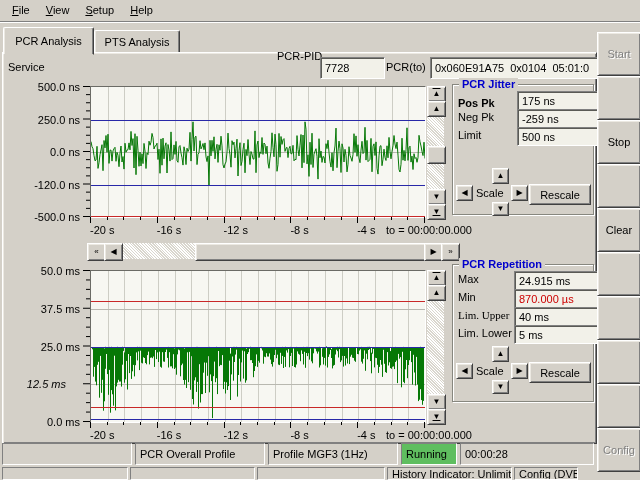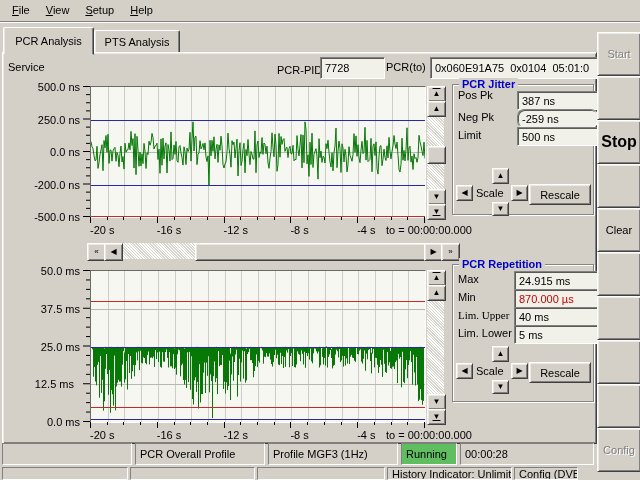--- a/index.html
+++ b/index.html
@@ -4,21 +4,21 @@
 <style>
   html,body{margin:0;padding:0;}
   body{width:640px;height:480px;overflow:hidden;}
   .window{position:relative;width:640px;height:480px;background:#d4d0c8;
     font-family:"Liberation Sans",sans-serif;font-size:11px;color:#000;overflow:hidden;}
   .abs{position:absolute;}
   .raised{background:#d4d0c8;border:1px solid;border-color:#ffffff #404040 #404040 #ffffff;
     box-shadow:inset 1px 1px 0 #ece9e2, inset -1px -1px 0 #808080;}
   .btn{display:flex;align-items:center;justify-content:center;cursor:default;user-select:none;}
   .btn.disabled{color:#808080;text-shadow:1px 1px 0 #ffffff;}
-  .btn.bold{font-weight:bold;font-size:16px;}
+  .btn.bold{font-weight:normal;font-size:11px;}
   .sunken{background:#f2f1e9;border:1px solid;border-color:#808080 #ffffff #ffffff #808080;
     box-shadow:inset 1px 1px 0 #5a5a55;}
   .field{display:flex;align-items:center;padding:0 4px;white-space:pre;overflow:hidden;}
   .groupbox{border:1px solid #87877f;box-shadow:1px 1px 0 #ffffff, inset 1px 1px 0 #ffffff;}
   .grouptitle{font-weight:bold;color:#0000cc;background:#d4d0c8;padding:0 3px;white-space:nowrap;}
   .menubar{position:absolute;left:0;top:0;width:640px;height:22px;background:#d4d0c8;
     border-bottom:1px solid #808080;box-shadow:0 1px 0 #ffffff;padding-left:4px;box-sizing:border-box;}
   .menu-item{display:inline-block;padding:4px 8px 3px 8px;cursor:default;}
   .menu-item u{text-decoration:underline;}
   .tab{position:absolute;background:#d4d0c8;border:1px solid;border-color:#ffffff #404040 #d4d0c8 #ffffff;
@@ -55,34 +55,34 @@
   </div>
   <div class="tab" style="left:94px;top:30px;width:84px;height:22px;">
     <span>PTS Analysis</span>
   </div>
 
   <div class="panel abs" style="left:2px;top:52px;width:593px;height:390px;z-index:1;"></div>
 
   <div class="abs" style="left:0;top:0;width:640px;height:480px;z-index:2;">
 
     <span class="abs" style="left:8px;top:61px;">Service</span>
-    <span class="abs" style="left:277px;top:64px;text-align:center;">PCR-PID</span>
+    <span class="abs" style="left:277px;top:50px;text-align:center;">PCR-PID</span>
     <div class="sunken field abs" style="left:320px;top:57px;width:55px;height:20px;">
       <span>7728</span>
     </div>
     <span class="abs" style="left:386px;top:61px;">PCR(to)</span>
     <div class="sunken field abs" style="left:430px;top:57px;width:163px;height:20px;align-items:center;">
       <span>0x060E91A75  0x0104  05:01:0</span>
     </div>
 
     <div id="chart-upper">
         <div class="ylab" style="left: 14px; top: 81px;">500.0 ns</div>
         <div class="ylab" style="left: 14px; top: 113.5px;">250.0 ns</div>
         <div class="ylab" style="left: 14px; top: 146px;">0.0 ns</div>
-        <div class="ylab" style="left: 14px; top: 178.5px;">-200.0 ns</div>
+        <div class="ylab" style="left: 14px; top: 178.5px;">-120.0 ns</div>
         <div class="ylab" style="left: 14px; top: 211px;">-500.0 ns</div>
         <svg width="9" height="134" style="position:absolute;left:81px;top:85px;">
           <line x1="2" y1="1.5" x2="9" y2="1.5" stroke="#000" stroke-width="1"></line>
           <line x1="5" y1="9.625" x2="9" y2="9.625" stroke="#000" stroke-width="1"></line>
           <line x1="5" y1="17.75" x2="9" y2="17.75" stroke="#000" stroke-width="1"></line>
           <line x1="5" y1="25.875" x2="9" y2="25.875" stroke="#000" stroke-width="1"></line>
           <line x1="2" y1="34" x2="9" y2="34" stroke="#000" stroke-width="1"></line>
           <line x1="5" y1="42.125" x2="9" y2="42.125" stroke="#000" stroke-width="1"></line>
           <line x1="5" y1="50.25" x2="9" y2="50.25" stroke="#000" stroke-width="1"></line>
           <line x1="5" y1="58.375" x2="9" y2="58.375" stroke="#000" stroke-width="1"></line>
@@ -165,21 +165,21 @@
           <span>▼</span>
         </div>
         <div class="sb-btn" style="left: 427px; top: 204px; width: 17px; height: 14px;">
           <span class="td-under">▼</span>
         </div>
       </div>
     <div id="chart-lower">
         <div class="ylab" style="left: 14px; top: 265px;">50.0 ms</div>
         <div class="ylab" style="left: 14px; top: 302.75px;">37.5 ms</div>
         <div class="ylab" style="left: 14px; top: 340.5px;">25.0 ms</div>
-        <div class="ylab" style="left: 8px; top: 378.25px;">12.5 ms</div>
+        <div class="ylab" style="left: 0; top: 378.25px; font-style: italic;">12.5 ms</div>
         <div class="ylab" style="left: 14px; top: 416px;">0.0 ms</div>
         <svg width="9" height="155" style="position:absolute;left:81px;top:269px;">
           <line x1="2" y1="1.5" x2="9" y2="1.5" stroke="#000" stroke-width="1"></line>
           <line x1="5" y1="10.9375" x2="9" y2="10.9375" stroke="#000" stroke-width="1"></line>
           <line x1="5" y1="20.375" x2="9" y2="20.375" stroke="#000" stroke-width="1"></line>
           <line x1="5" y1="29.8125" x2="9" y2="29.8125" stroke="#000" stroke-width="1"></line>
           <line x1="2" y1="39.25" x2="9" y2="39.25" stroke="#000" stroke-width="1"></line>
           <line x1="5" y1="48.6875" x2="9" y2="48.6875" stroke="#000" stroke-width="1"></line>
           <line x1="5" y1="58.125" x2="9" y2="58.125" stroke="#000" stroke-width="1"></line>
           <line x1="5" y1="67.5625" x2="9" y2="67.5625" stroke="#000" stroke-width="1"></line>
@@ -281,24 +281,24 @@
           <span>▶</span>
         </div>
         <div class="sb-btn" style="left: 441px; top: 243px; width: 17px; height: 16px;">
           <span>»</span>
         </div>
       </div>
 
     <div class="groupbox abs" style="left:452px;top:84px;width:140px;height:129px;"></div>
     <span class="grouptitle abs" style="left:459px;top:78px;">PCR Jitter</span>
     <div id="jitter-fields">
-        <span class="abs" style="left: 458px; top: 89px;">Pos Pk</span>
-        <div class="sunken field abs" style="left: 517px; top: 91px; width: 71px; height: 17px; color: rgb(0, 0, 0);"><span>387 ns</span></div>
+        <span class="abs" style="left: 458px; top: 97px; font-weight: bold;">Pos Pk</span>
+        <div class="sunken field abs" style="left: 517px; top: 91px; width: 71px; height: 17px; color: rgb(0, 0, 0);"><span>175 ns</span></div>
         <span class="abs" style="left: 458px; top: 111px;">Neg Pk</span>
-        <div class="sunken field abs" style="left: 517px; top: 109px; width: 71px; height: 17px; color: rgb(0, 0, 0); border-radius: 7px;"><span>-259 ns</span></div>
+        <div class="sunken field abs" style="left: 517px; top: 109px; width: 71px; height: 17px; color: rgb(0, 0, 0);"><span>-259 ns</span></div>
         <span class="abs" style="left: 458px; top: 129px;">Limit</span>
         <div class="sunken field abs" style="left: 517px; top: 127px; width: 71px; height: 17px; color: rgb(0, 0, 0);"><span>500 ns</span></div>
       </div>
     <div id="jitter-scale">
         <div class="sb-btn sc-btn " style="left: 492px; top: 168px; width: 15px; height: 14px;">
           <span>▲</span>
         </div>
         <div class="sb-btn sc-btn " style="left: 456px; top: 185px; width: 15px; height: 14px;">
           <span>◀</span>
         </div>

